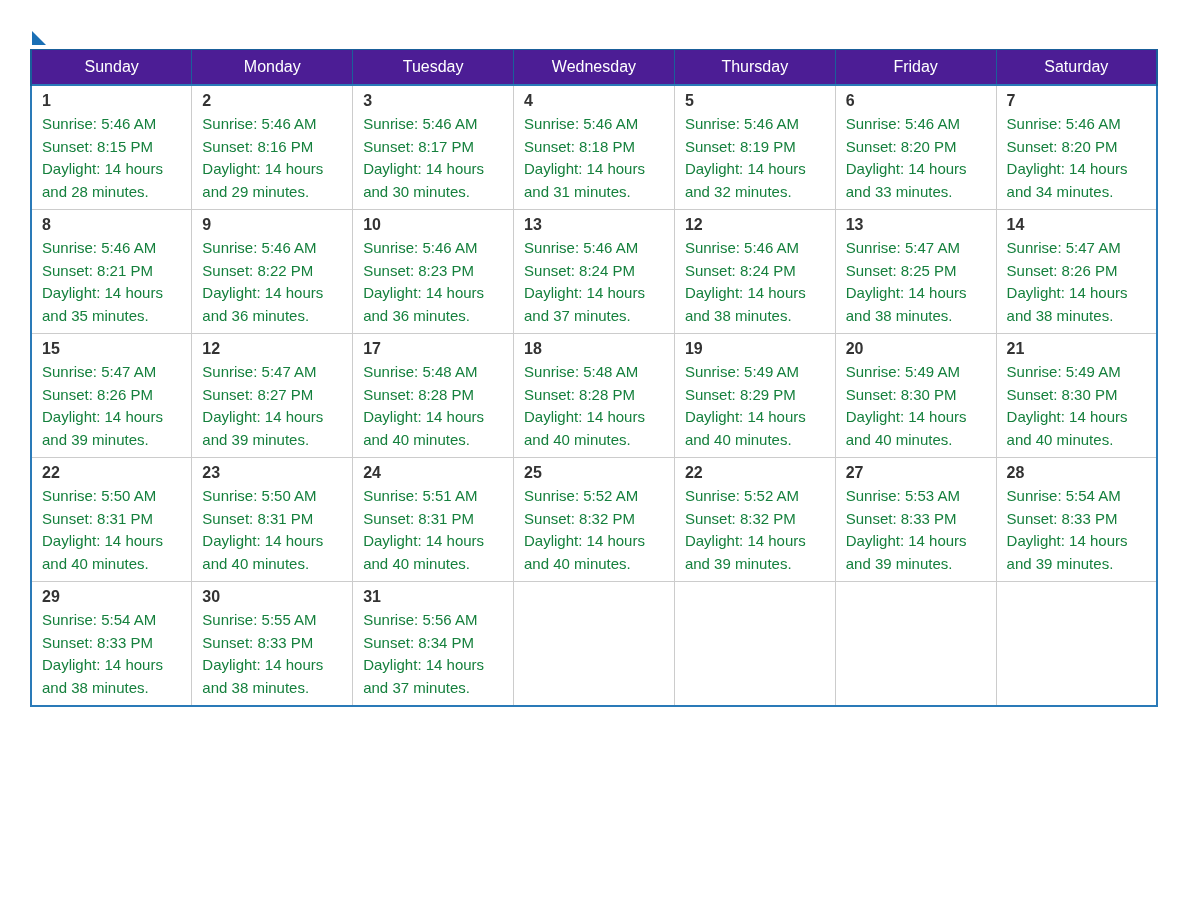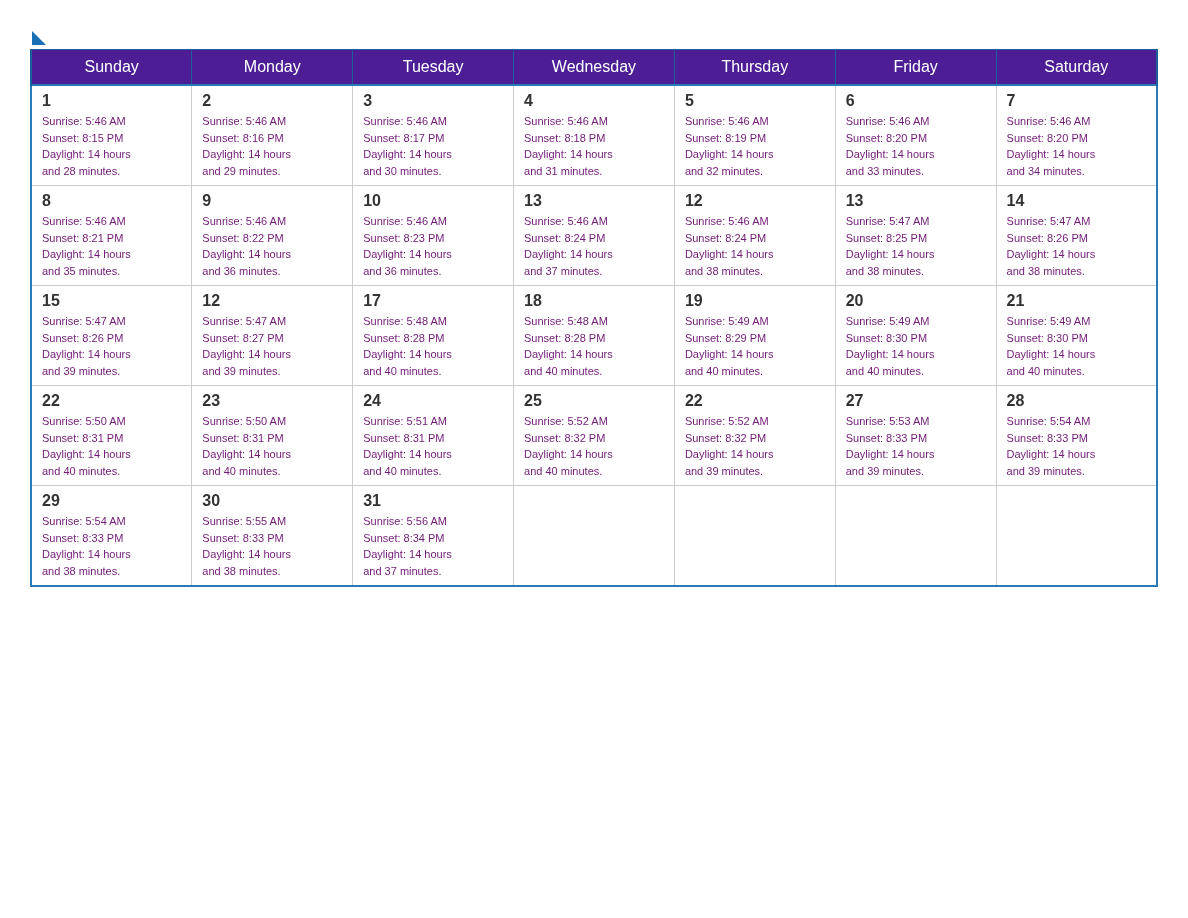--- a/index.html
+++ b/index.html
@@ -86,23 +86,23 @@
       background: #fff;
     }
     .day-number {
       font-size: 16px;
       font-weight: bold;
       color: #333;
       display: block;
       margin-bottom: 3px;
     }
     .day-info {
-      font-size: 11px;
+      font-size: 15px;
       line-height: 1.5;
-      color: #701a75;
+      color: #15803d;
     }
     .calendar-table tr:last-child td {
       border-bottom: 2px solid #2a7ab8;
       margin-top: 40px;
     }
     .calendar-table thead tr th:first-child {
       border-left: 2px solid #1a5f9a;
     }
     .calendar-table thead tr th:last-child {
       border-right: 2px solid #1a5f9a;

